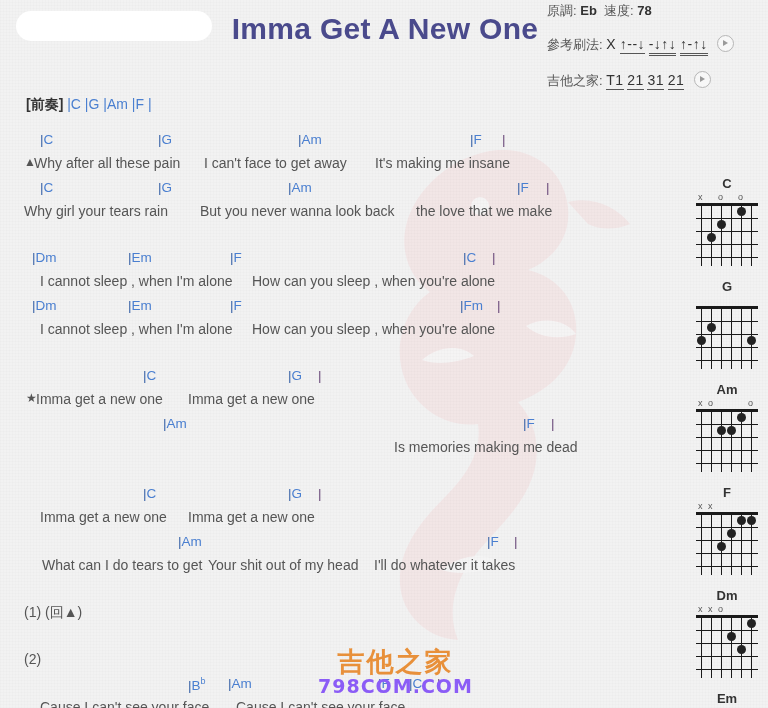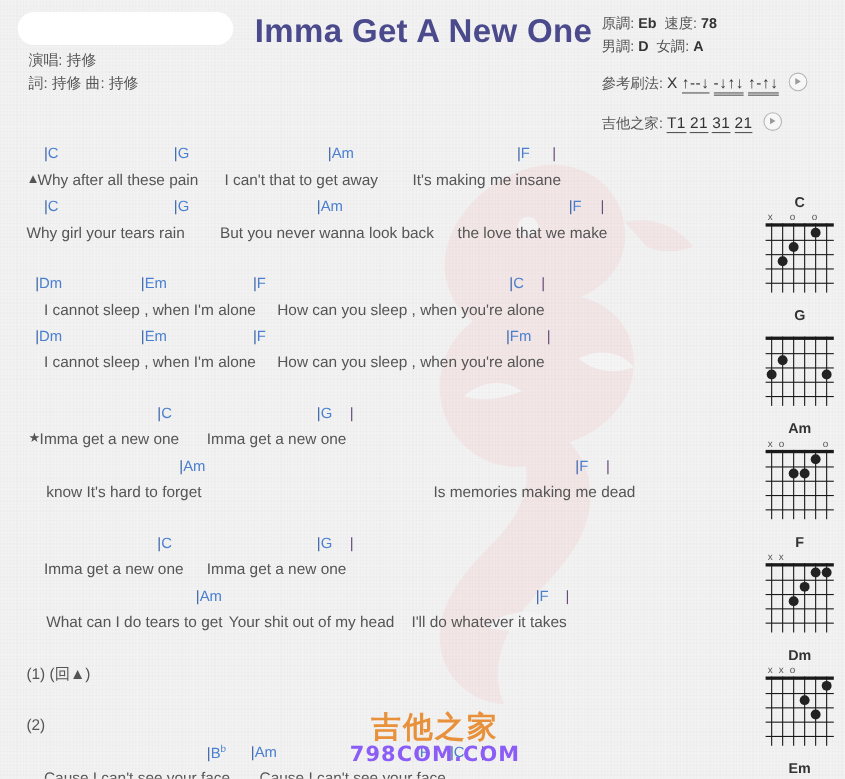--- a/index.html
+++ b/index.html
@@ -29,21 +29,21 @@
     position:absolute;left:16px;top:11px;width:196px;height:30px;
     background:#fff;border-radius:15px;
   }
   .meta-left{position:absolute;left:26px;top:44px;font-size:13.5px;line-height:21px;color:#555;}
   .meta-left .row{white-space:nowrap;}
   .title{
     position:absolute;left:225px;top:12px;width:320px;
     text-align:center;font-size:30px;font-weight:bold;line-height:33px;
     color:#4a4a8c;letter-spacing:.3px;
   }
-  .meta-right{position:absolute;left:547px;top:10px;font-size:13px;color:#555;}
+  .meta-right{position:absolute;left:547px;top:0;font-size:13px;color:#555;}
   .meta-right .line{white-space:nowrap;line-height:21px;}
   .meta-right b{color:#333;font-weight:bold;}
   .pat{margin-top:11px;white-space:nowrap;line-height:24px;}
   .pat .lbl{color:#555;}
   .pat .sym{color:#333;font-size:14px;letter-spacing:.5px;}
   .u1{border-bottom:1.4px solid #555;padding-bottom:1px;}
   .u2{border-bottom:3px double #555;padding-bottom:1px;}
   .playbtn{
     display:inline-block;width:15px;height:15px;border-radius:50%;
     border:1.2px solid #b6b6b6;position:relative;vertical-align:-3px;margin-left:6px;
@@ -107,39 +107,29 @@
     <path d="M92 250 C 108 236 130 234 144 246 C 128 252 108 256 92 250 Z"></path>
     <path d="M112 460 C 130 444 156 442 172 454 C 152 462 130 466 112 460 Z"></path>
     <path d="M196 216 C 214 206 236 210 246 224 C 228 230 210 228 196 216 Z"></path>
   </g>
 </svg>
 
 <div class="wrap">
 
   <div class="redact"></div>
 
-  <div class="meta-left">
-    <div class="row">演唱: 持修</div>
-    <div class="row">詞: 持修  曲: 持修</div>
-  </div>
 
   <div class="title">Imma Get A New One</div>
 
   <div class="meta-right">
     <div class="line">
       <span>原調:</span>
       <b>Eb</b>&nbsp;
       <span>速度:</span>
       <b>78</b>
-    </div>
-    <div class="line">
-      <span>男調:</span>
-      <b>D</b>&nbsp;
-      <span>女調:</span>
-      <b>A</b>
     </div>
 
     <div class="pat">
       <span class="lbl">參考刷法:</span>
       <span class="sym">X</span>
       <span class="sym u1">↑--↓</span>
       <span class="sym u2">-↓↑↓</span>
       <span class="sym u2">↑-↑↓</span>
       <span class="playbtn"></span>
     </div>
@@ -147,34 +137,38 @@
     <div class="pat">
       <span class="lbl">吉他之家:</span>
       <span class="sym u1">T1</span>
       <span class="sym u1">21</span>
       <span class="sym u1">31</span>
       <span class="sym u1">21</span>
       <span class="playbtn"></span>
     </div>
   </div>
 
+  <div class="intro">
+    <span class="tag">[前奏]</span>
+    <span class="ch" style="position:static">|C   |G   |Am   |F   |</span>
+  </div>
 
   <div class="sheet" id="sheet">
       <div class="blk">
         <div class="crow">
           <span class="ch" style="left: 40px;"><span class="bar">|</span>C</span>
           <span class="ch" style="left: 158px;"><span class="bar">|</span>G</span>
           <span class="ch" style="left: 298px;"><span class="bar">|</span>Am</span>
           <span class="ch" style="left: 470px;"><span class="bar">|</span>F</span>
           <span class="bar-only" style="left: 502px;">|</span>
         </div>
         <div class="lrow">
           <span class="ly mk" style="left: 24px;">▲</span>
           <span class="ly" style="left: 34px;">Why after all these pain</span>
-          <span class="ly" style="left: 204px;">I can't that to get away</span>
+          <span class="ly" style="left: 204px;">I can't face to get away</span>
           <span class="ly" style="left: 375px;">It's making me insane</span>
         </div>
         <div class="crow">
           <span class="ch" style="left: 40px;"><span class="bar">|</span>C</span>
           <span class="ch" style="left: 158px;"><span class="bar">|</span>G</span>
           <span class="ch" style="left: 288px;"><span class="bar">|</span>Am</span>
           <span class="ch" style="left: 517px;"><span class="bar">|</span>F</span>
           <span class="bar-only" style="left: 546px;">|</span>
         </div>
         <div class="lrow">
@@ -219,21 +213,20 @@
           <span class="ly mk" style="left: 26px;">★</span>
           <span class="ly" style="left: 36px;">Imma get a new one</span>
           <span class="ly" style="left: 188px;">Imma get a new one</span>
         </div>
         <div class="crow">
           <span class="ch" style="left: 163px;"><span class="bar">|</span>Am</span>
           <span class="ch" style="left: 523px;"><span class="bar">|</span>F</span>
           <span class="bar-only" style="left: 551px;">|</span>
         </div>
         <div class="lrow">
-          <span class="ly" style="left: 42px;">know It's hard to forget</span>
           <span class="ly" style="left: 394px;">Is memories making me dead</span>
         </div>
       </div>
       <div class="gap"></div>
       <div class="blk">
         <div class="crow">
           <span class="ch" style="left: 143px;"><span class="bar">|</span>C</span>
           <span class="ch" style="left: 288px;"><span class="bar">|</span>G</span>
           <span class="bar-only" style="left: 318px;">|</span>
         </div>

